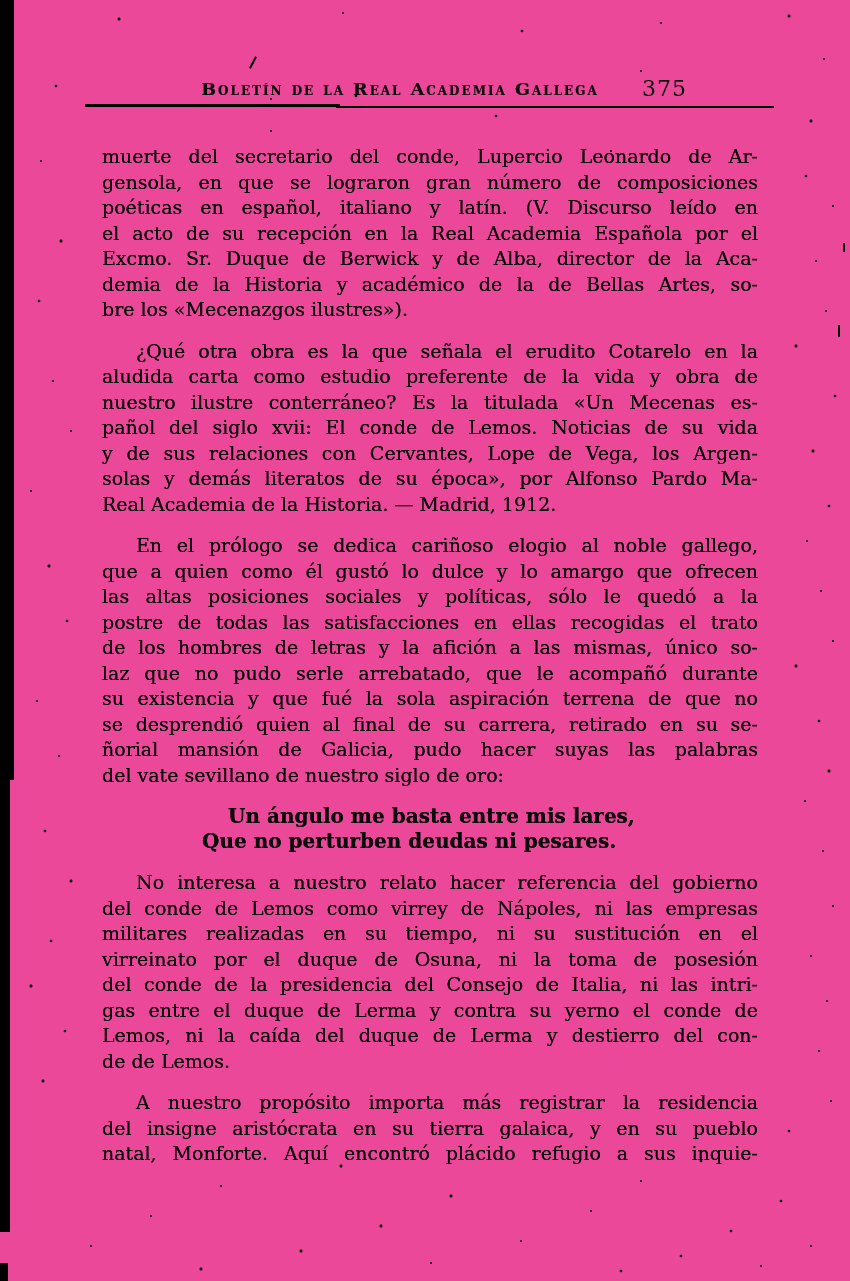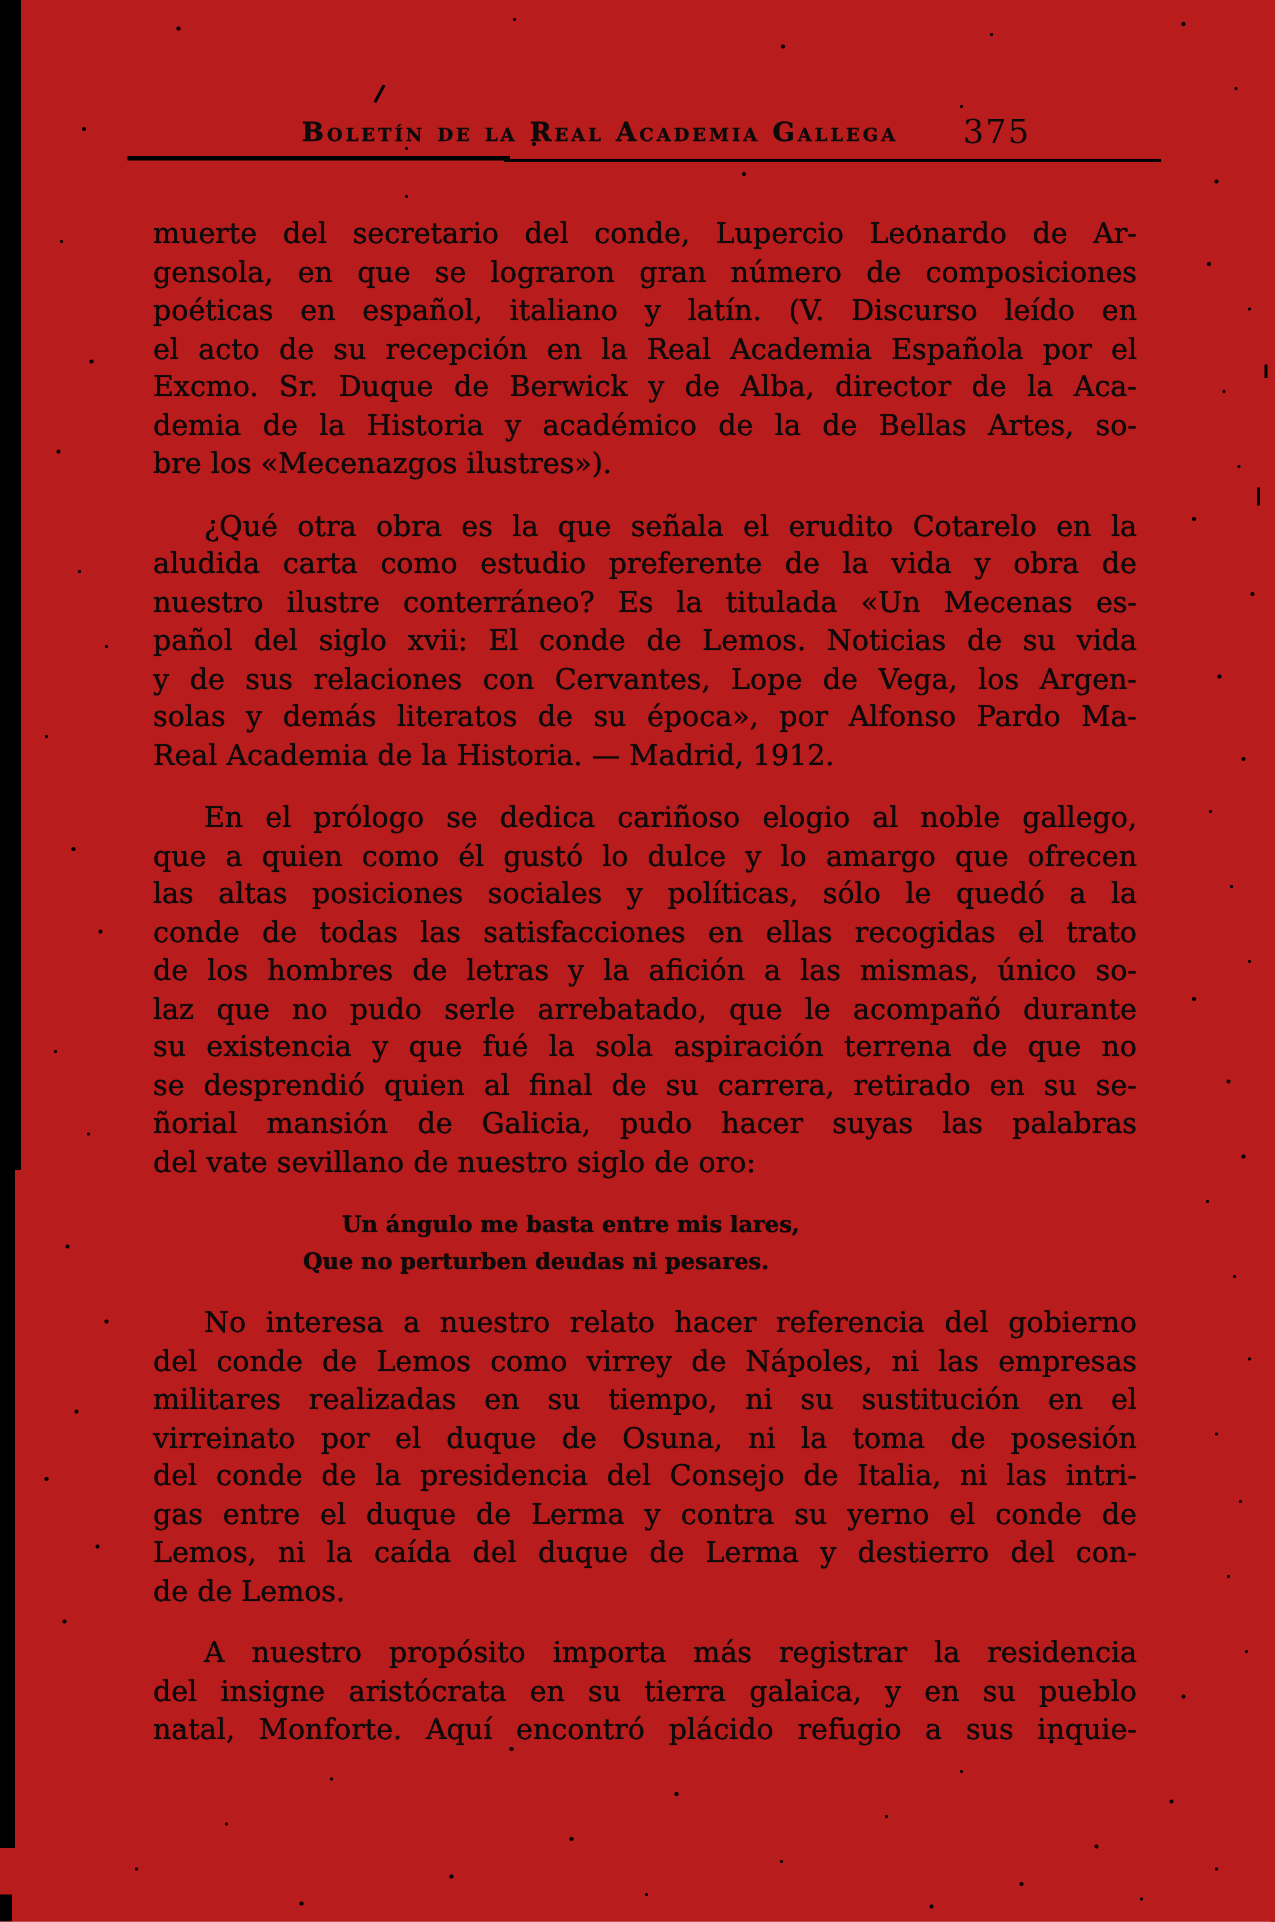--- a/index.html
+++ b/index.html
@@ -1,21 +1,21 @@
 <!DOCTYPE html>
 <html><head>
 <meta charset="utf-8">
 <style>
   html, body { margin: 0; padding: 0; }
   body { background: #e8e8e8; }
   .page {
     position: relative;
     width: 850px;
     height: 1281px;
-    background: #b91c1c;
+    background: #ec4899;
     overflow: hidden;
     font-family: "DejaVu Serif", "Liberation Serif", serif;
     color: #0b0b0b;
   }
   
   .header-title {
     position: absolute;
     left: 100px; top: 79px; width: 600px;
     text-align: center;
     font-variant: small-caps;
@@ -41,21 +41,21 @@
     line-height: 25.5px;
     text-shadow: 0 0 0.5px rgba(0,0,0,0.85);
   }
   .paragraph { margin: 16px; }
   .line { text-align: left; }
   .line.just { text-align: justify; text-align-last: justify; }
   .line.indent { text-indent: 34px; }
   .verse {
     margin: 9px 0 9px 116px;
     font-weight: bold;
-    font-size: 15px;
+    font-size: 20px;
     line-height: 25px;
   }
   .verse-line.verse-first { text-indent: 26px; }
   
   .edge-bar-top    { position: absolute; left: 0; top: 0;      width: 14px; height: 780px; background: #000; }
   .edge-bar-mid    { position: absolute; left: 0; top: 780px;  width: 10px; height: 452px; background: #000; }
   .edge-bar-bottom { position: absolute; left: 0; top: 1263px; width: 8px;  height: 18px;  background: #000; }
   .margin-dash-right { position: absolute; left: 843px; top: 243px; width: 2px; height: 9px; background: #000; }
   .margin-mark-right { position: absolute; left: 838px; top: 325px; width: 2px; height: 12px; background: #000; }
   .ink-scribble {
@@ -127,21 +127,21 @@
         <div class="line just">nuestro ilustre conterráneo? Es la titulada «Un Mecenas es-</div>
         <div class="line just">pañol del siglo xvii: El conde de Lemos. Noticias de su vida</div>
         <div class="line just">y de sus relaciones con Cervantes, Lope de Vega, los Argen-</div>
         <div class="line just">solas y demás literatos de su época», por Alfonso Pardo Ma-</div>
         <div class="line">Real Academia de la Historia. — Madrid, 1912.</div>
       </div>
       <div class="paragraph">
         <div class="line just indent">En el prólogo se dedica cariñoso elogio al noble gallego,</div>
         <div class="line just">que a quien como él gustó lo dulce y lo amargo que ofrecen</div>
         <div class="line just">las altas posiciones sociales y políticas, sólo le quedó a la</div>
-        <div class="line just">conde de todas las satisfacciones en ellas recogidas el trato</div>
+        <div class="line just">postre de todas las satisfacciones en ellas recogidas el trato</div>
         <div class="line just">de los hombres de letras y la afición a las mismas, único so-</div>
         <div class="line just">laz que no pudo serle arrebatado, que le acompañó durante</div>
         <div class="line just">su existencia y que fué la sola aspiración terrena de que no</div>
         <div class="line just">se desprendió quien al final de su carrera, retirado en su se-</div>
         <div class="line just">ñorial mansión de Galicia, pudo hacer suyas las palabras</div>
         <div class="line">del vate sevillano de nuestro siglo de oro:</div>
       </div>
       <div class="verse">
         <div class="verse-line verse-first">Un ángulo me basta entre mis lares,</div>
         <div class="verse-line">Que no perturben deudas ni pesares.</div>

